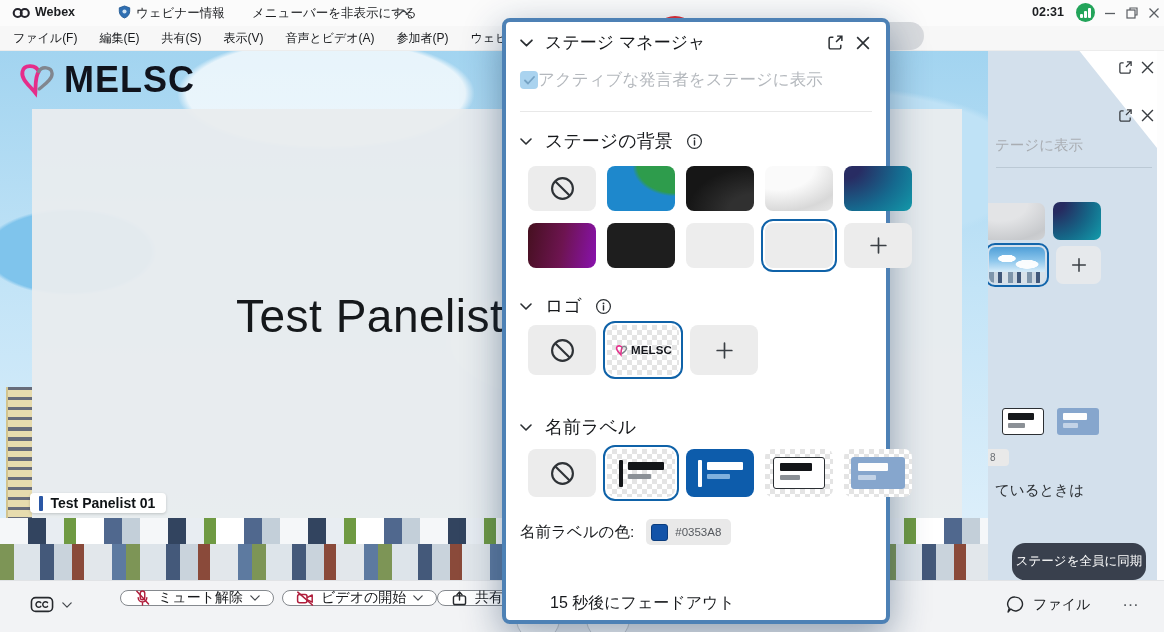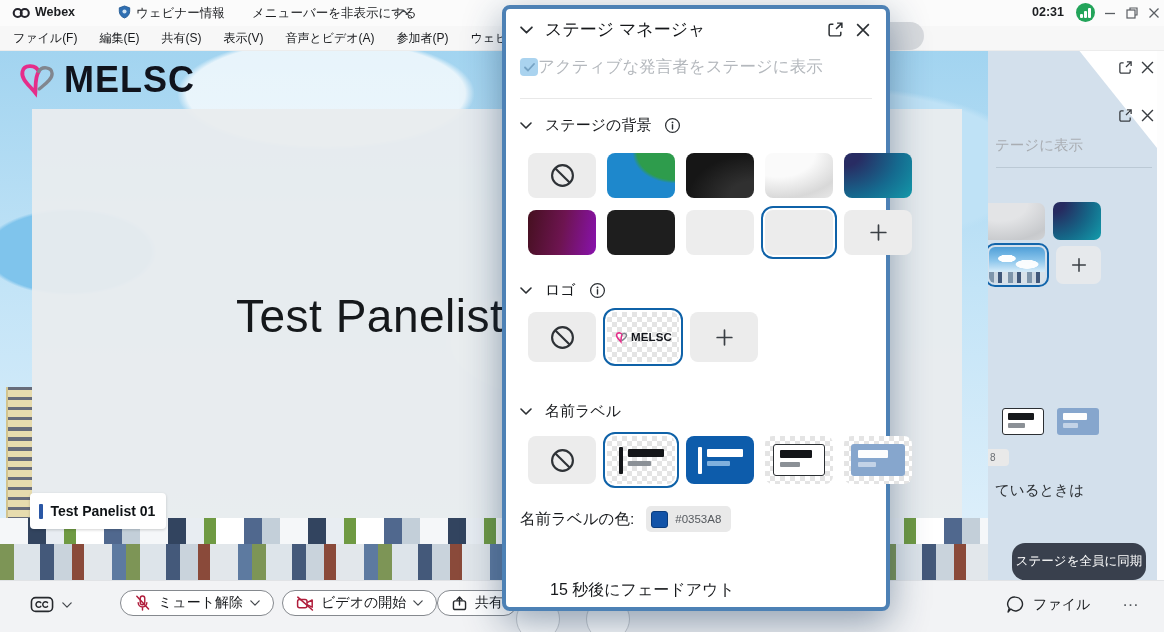--- a/index.html
+++ b/index.html
@@ -31,21 +31,21 @@
       radial-gradient(140px 70px at 6% 38%, #7fc4ec 0 58%, transparent 62%),
       radial-gradient(240px 90px at 28% 8%, rgba(255,255,255,.75) 0 58%, transparent 62%),
       radial-gradient(320px 130px at 72% 22%, #bfe2f6 0 58%, transparent 62%),
       radial-gradient(220px 100px at 50% 55%, rgba(255,255,255,.55) 0 58%, transparent 62%),
       linear-gradient(180deg,#a2d4f0 0%,#c3e4f7 45%,#e2f1fb 100%);
   }
   #brand { position:absolute; left:14px; top:8px; display:flex; align-items:center; gap:4px; }
   #brand-text { font-size:36px; font-weight:800; letter-spacing:1px; color:#10131c; }
   #video-tile { position:absolute; left:32px; top:58px; width:930px; height:412px; background:rgba(233,236,238,.95); }
   #participant-name { position:absolute; left:236px; top:238px; font-size:46px; color:#15181b; letter-spacing:.5px; white-space:nowrap; }
-  #name-label { position:absolute; left:30px; top:442px; height:36px; background:#fff; border-radius:4px; display:flex; align-items:center; padding:0 11px 0 9px; gap:8px; box-shadow:0 1px 3px rgba(0,0,0,.18); }
+  #name-label { position:absolute; left:30px; top:442px; height:20px; background:#fff; border-radius:4px; display:flex; align-items:center; padding:0 11px 0 9px; gap:8px; box-shadow:0 1px 3px rgba(0,0,0,.18); }
   #name-label .bar { width:3.5px; height:15px; background:#2a57a5; border-radius:1px; }
   #name-label .txt { font-size:14px; font-weight:600; color:#0f1316; white-space:nowrap; }
   #tower { position:absolute; left:6px; top:336px; width:26px; height:175px;
     background:repeating-linear-gradient(180deg,#676c7a 0 3.5px,#e7dcae 3.5px 10px); border-left:2px solid #d2c48f; }
   #skyline { position:absolute; left:0; top:467px; width:988px; height:62px;
     background-color:#cfd9e2;
     background-image:
       repeating-linear-gradient(90deg,#f5f7f9 0 28px,#32445f 28px 46px,#e8edf2 46px 64px,#6f9a43 64px 76px,#ffffff 76px 104px,#50688e 104px 122px,#c3cfd9 122px 140px),
       repeating-linear-gradient(90deg,#7d9556 0 14px,#dde4ea 14px 40px,#44597a 40px 54px,#c9d3dc 54px 72px,#8a4a3a 72px 84px,#e2e7eb 84px 112px,#5d7aa0 112px 126px);
     background-size:100% 26px,100% 40px; background-position:0 0,0 24px; background-repeat:no-repeat,no-repeat; }
@@ -80,42 +80,42 @@
   #sp-pill-frag { position:absolute; left:0; top:398px; width:21px; height:17px; background:#e9e9e9; border-radius:0 4px 4px 0; font-size:10px; color:#6b6f74; display:flex; align-items:center; justify-content:flex-start; padding-left:2px; }
   #sp-frag2 { position:absolute; left:7px; top:430px; font-size:14.5px; color:#2b2f33; white-space:nowrap; }
   #sp-sync-btn { position:absolute; left:24px; top:492px; width:134px; height:37px; background:#39404d; border:none; border-radius:13px; color:#fff; font-size:12.5px; display:flex; align-items:center; justify-content:center; white-space:nowrap; font-family:inherit; }
 
   
   #toolbar { position:absolute; left:0; top:580px; width:1164px; height:52px; background:#f2f3f5; border-top:1px solid #e1e3e6; z-index:3; }
   .ghost-circle { position:absolute; top:16px; width:44px; height:44px; border-radius:50%; background:#fff; border:1px solid #c9ccd0; z-index:4; }
   #leave-btn { position:absolute; left:652px; top:16px; width:46px; height:46px; border-radius:50%; background:#e12a33; border:none; z-index:5; }
   #ghost-pill { position:absolute; left:872px; top:22px; width:52px; height:28px; border-radius:14px; background:#d9dbde; z-index:5; }
   #cc-wrap { position:absolute; left:30px; top:14px; display:flex; align-items:center; gap:8px; color:#26292d; }
-  .pill { position:absolute; top:9px; height:26px; background:#fff; border:1px solid #85898e; border-radius:17px; display:flex; align-items:center; gap:7px; padding:6px 13px; font-size:14px; color:#17191c; font-family:inherit; white-space:nowrap; }
+  .pill { position:absolute; top:9px; height:16px; background:#fff; border:1px solid #85898e; border-radius:17px; display:flex; align-items:center; gap:7px; padding:6px 13px; font-size:14px; color:#17191c; font-family:inherit; white-space:nowrap; }
   #pill-mute { left:120px; }
   #pill-video { left:282px; }
   #pill-share { left:437px; }
   #chat-wrap { position:absolute; left:1006px; top:14px; display:flex; align-items:center; gap:8px; color:#17191c; font-size:14px; white-space:nowrap; }
   #more-btn { position:absolute; left:1122px; top:10px; font-size:17px; color:#55595e; letter-spacing:2px; background:none; border:none; font-family:inherit; }
 
   
-  #dialog { position:absolute; left:502px; top:5px; width:388px; height:606px; background:#fff; border:4px solid #4d81b5; border-radius:8px; box-shadow:0 12px 38px rgba(25,55,90,.45); z-index:10; }
+  #dialog { position:absolute; left:502px; top:18px; width:388px; height:606px; background:#fff; border:4px solid #4d81b5; border-radius:8px; box-shadow:0 12px 38px rgba(25,55,90,.45); z-index:10; }
   #dlg-inner { position:relative; width:100%; height:100%; }
   #dlg-header { position:absolute; left:14px; right:16px; top:9px; display:flex; align-items:center; gap:12px; color:#2b2f33; }
   #dlg-title { font-size:17px; font-weight:500; color:#141619; white-space:nowrap; flex:0 0 auto; }
   #dlg-header .spacer { flex:1; }
   .icbtn { background:none; border:none; padding:0; color:#2b2f33; display:flex; align-items:center; }
   #dlg-cb1-row { position:absolute; left:14px; top:47px; display:flex; align-items:center; gap:0; }
   .cbx { width:18px; height:18px; border-radius:4px; display:flex; align-items:center; justify-content:center; }
   .cbx.disabled { background:#aad3ef; }
   .cbx.checked { background:#0b6ccf; }
   #dlg-cb1-label { font-size:16.5px; color:#b4b8bd; white-space:nowrap; }
   #dlg-divider { position:absolute; left:14px; right:14px; top:89px; height:1px; background:#e8e8e8; }
   .sec-header { position:absolute; left:14px; display:flex; align-items:center; gap:13px; color:#2b2f33; }
-  .sec-title { font-size:15px; color:#17191c; white-space:nowrap; }
+  .sec-title { font-size:18px; color:#17191c; white-space:nowrap; }
   #sec-bg-header { top:107px; }
   #sec-logo-header { top:272px; }
   #sec-label-header { top:393px; }
   .thumb-row { position:absolute; left:22px; display:flex; gap:11px; }
   #bg-row1 { top:144px; }
   #bg-row2 { top:201px; }
   #logo-row { top:303px; }
   #label-row { top:427px; }
   .thumb { width:68px; height:45px; border-radius:8px; border:none; padding:0; position:relative; display:flex; align-items:center; justify-content:center; background:#ececec; }
   .thumb.tall { height:50px; }

